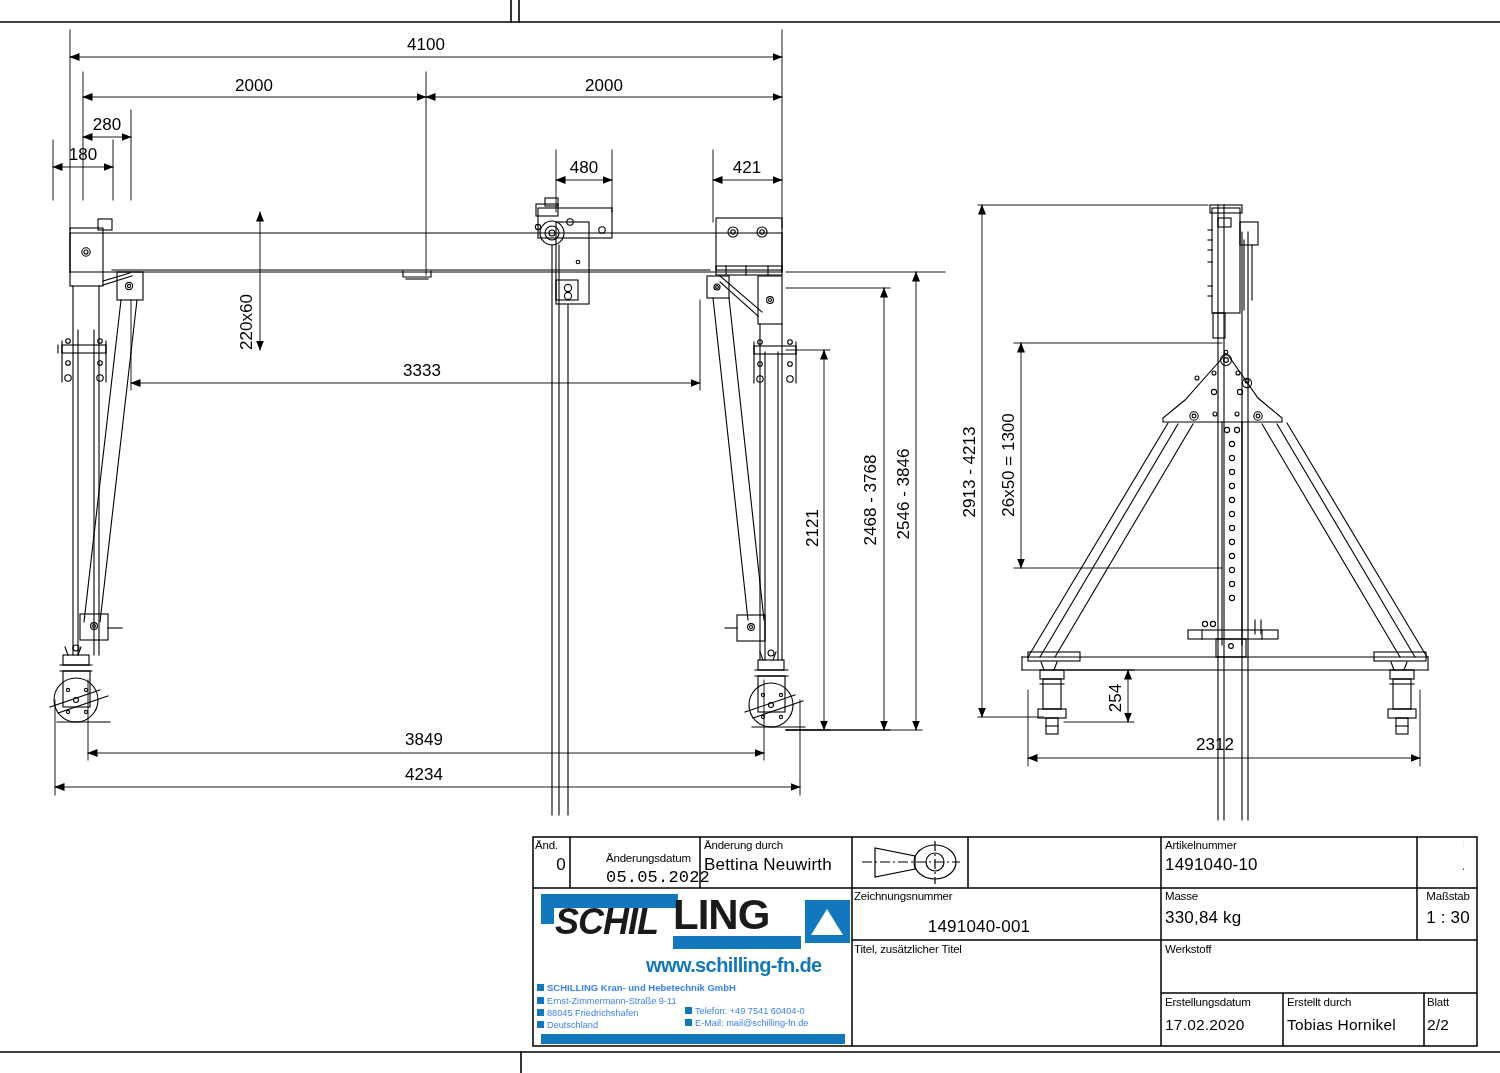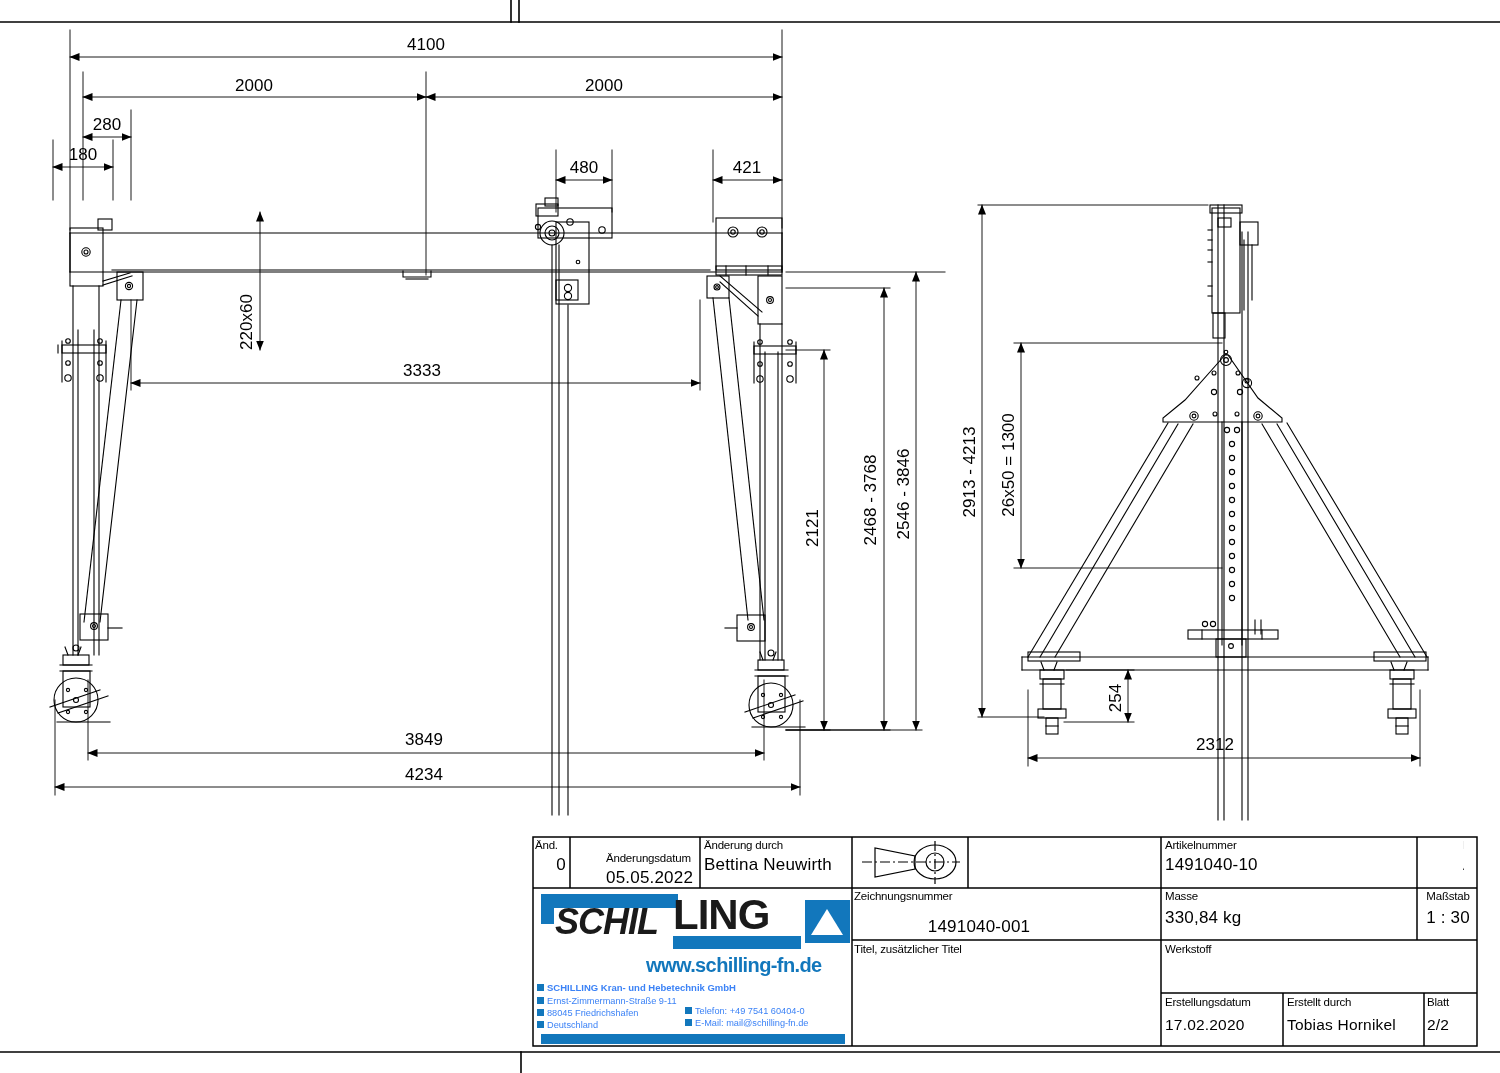--- a/index.html
+++ b/index.html
@@ -470,21 +470,21 @@
   </svg>
 
   <div id="titleblock">
 
     <div class="cell" style="left:2px;top:2px;width:52px;">
       <div class="lbl">Änd.</div>
       <div class="val ctr" style="margin-top:5px;">0</div>
     </div>
     <div class="cell" style="left:41px;top:15px;width:126px;margin-left:32px;">
       <div class="lbl">Änderungsdatum</div>
-      <div class="val" style="margin-top:5px;">05.05.2022</div>
+      <div class="val" style="margin-top:5px;font-family:Liberation Mono, monospace;">05.05.2022</div>
     </div>
     <div class="cell" style="left:171px;top:2px;width:148px;">
       <div class="lbl">Änderung durch</div>
       <div class="val" style="margin-top:5px;">Bettina Neuwirth</div>
     </div>
     <div class="cell" style="left:632px;top:2px;width:250px;">
       <div class="lbl">Artikelnummer</div>
       <div class="val" style="margin-top:5px;">1491040-10</div>
     </div>
     <div class="cell" style="left:886px;top:2px;width:45px;padding-left:44px;">

